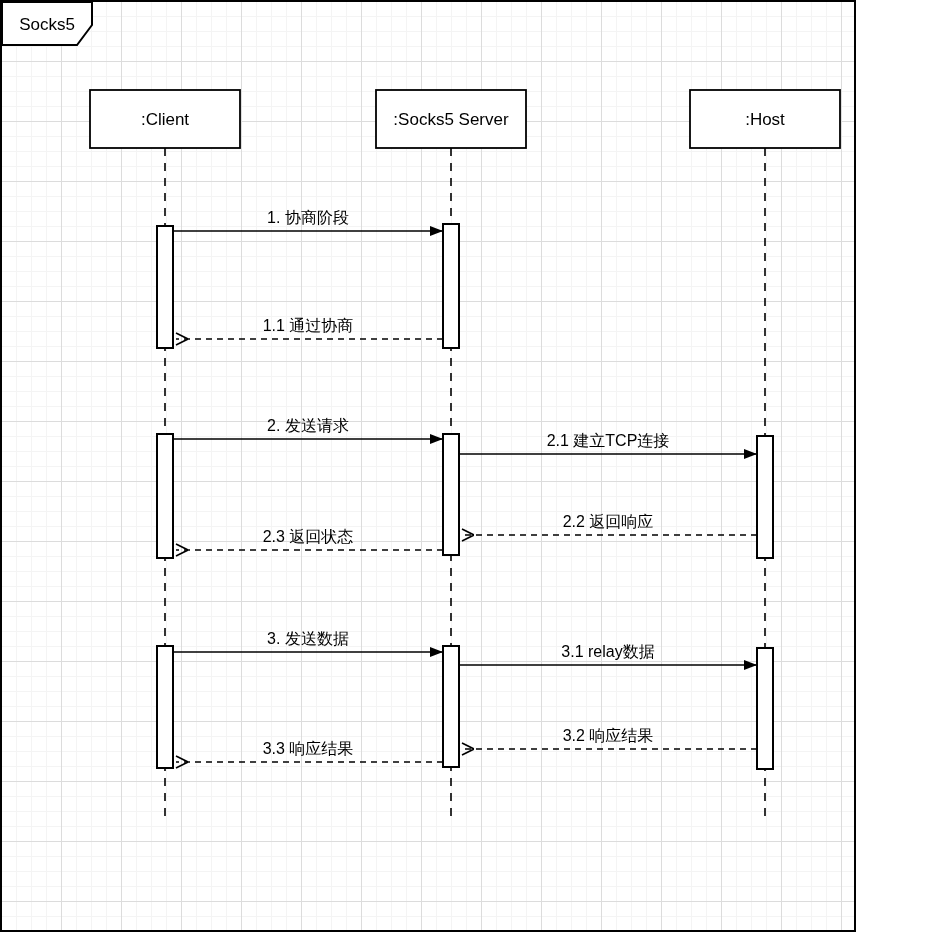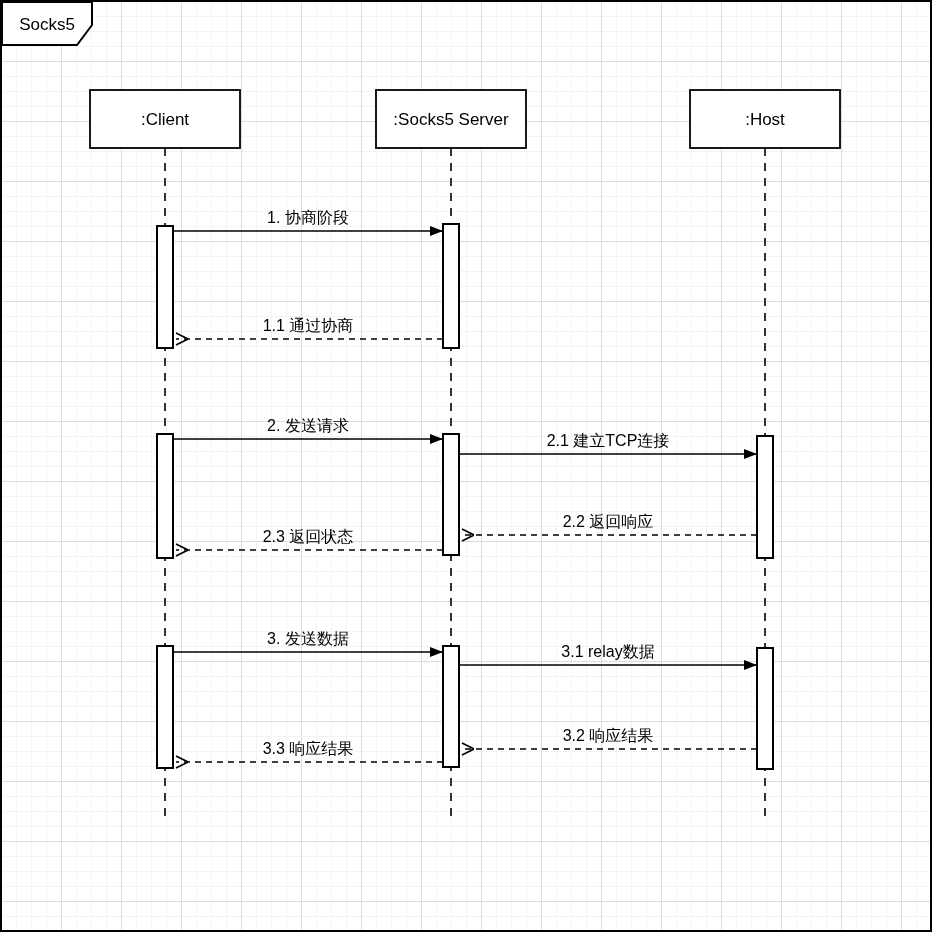--- a/index.html
+++ b/index.html
@@ -3,21 +3,21 @@
 <meta charset="utf-8">
 <style>
   html, body {
     margin: 0;
     padding: 0;
     background: #ffffff;
     font-family: "Liberation Sans", "DejaVu Sans", sans-serif;
   }
   .viewport {
     position: relative;
-    width: 932px;
+    width: 856px;
     height: 932px;
     box-sizing: border-box;
     border: 2px solid #000000;
     overflow: hidden;
     background-color: #ffffff;
     
     background-image:
       linear-gradient(#dcdcdc 1px, transparent 1px),
       linear-gradient(90deg, #dcdcdc 1px, transparent 1px),
       linear-gradient(#f4f4f4 1px, transparent 1px),

